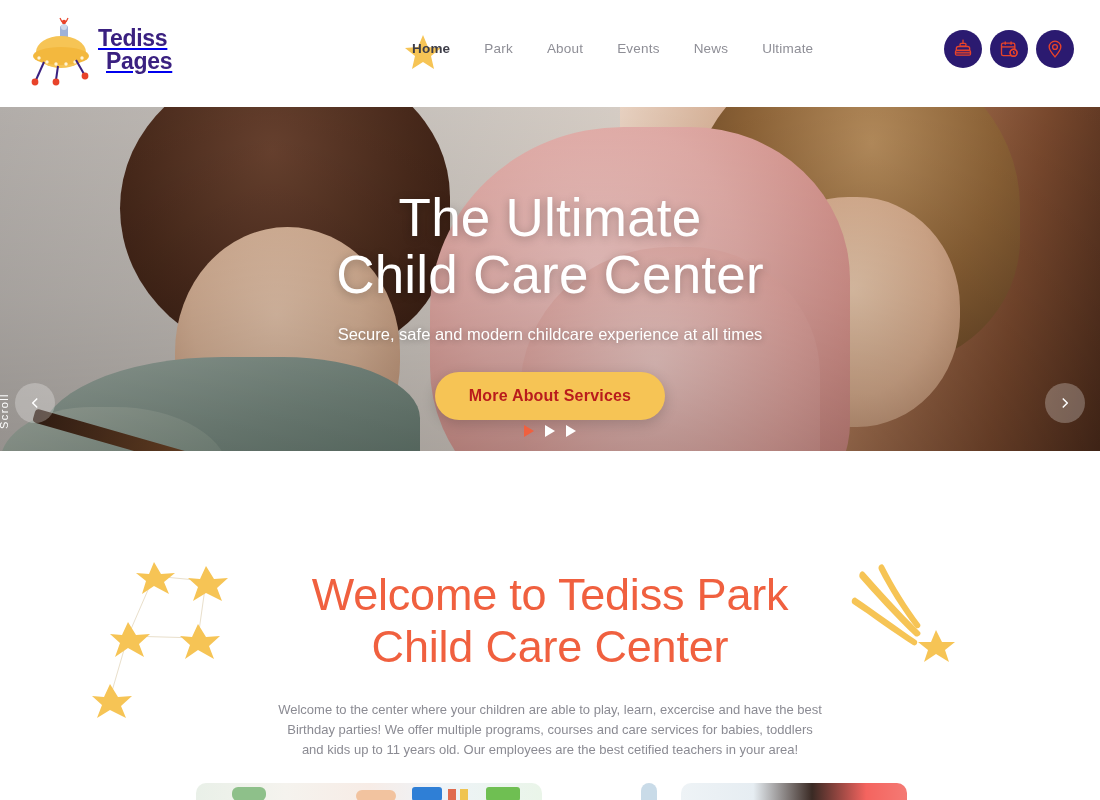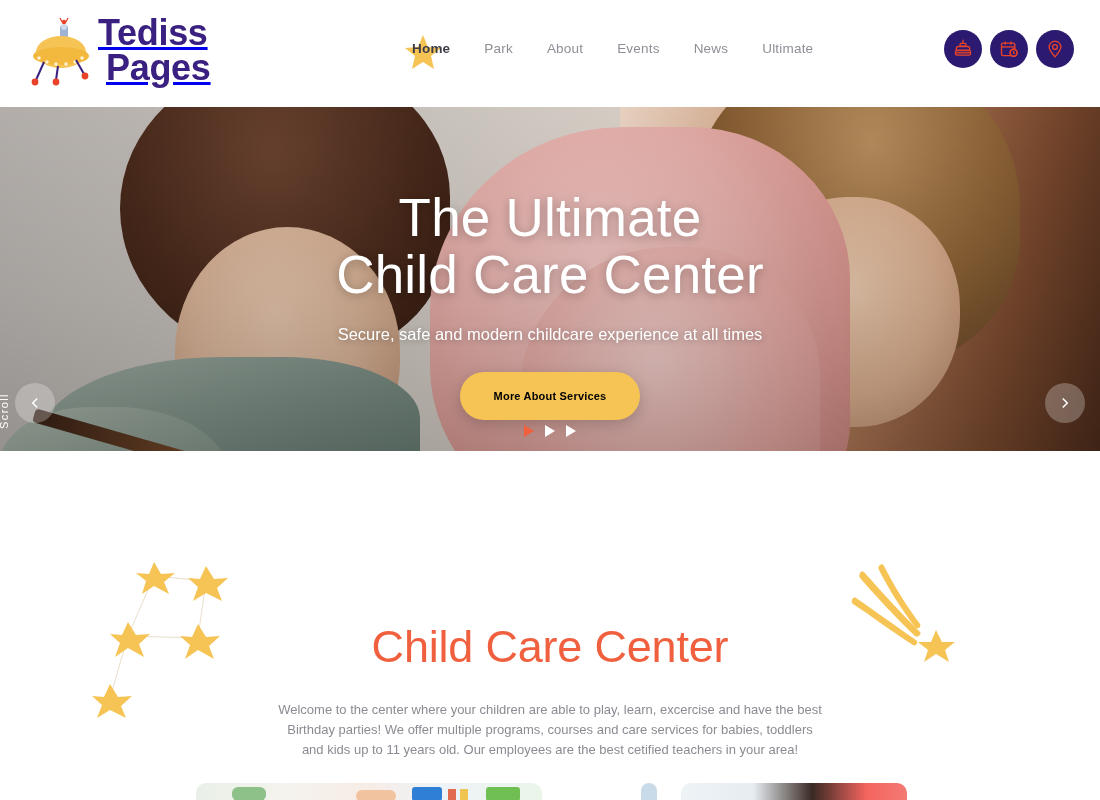--- a/index.html
+++ b/index.html
@@ -17,21 +17,21 @@
     background:#ffffff; z-index:40;
     display:flex; align-items:center;
   }
   .logo-wrap {
     position:absolute; left:30px; top:14px;
     display:flex; align-items:center; gap:6px;
   }
   .logo-mark { width:62px; height:72px; flex:none; }
   .logo-text {
     color:#3a2080; font-weight:bold; line-height:0.98;
-    font-size:36px; letter-spacing:-0.3px;
+    font-size:23px; letter-spacing:-0.3px;
   }
   .logo-text .l2 { display:block; padding-left:8px; }
 
   .nav {
     position:absolute; left:395px; top:38px;
     display:flex; align-items:flex-end; gap:0px;
   }
   .nav-item {
     position:relative; font-size:13.5px; color:#8e8e96;
     padding:3px 17px; text-decoration:none; white-space:nowrap;
@@ -119,23 +119,23 @@
   .hero-title {
     color:#ffffff; font-size:53px; line-height:1.08; font-weight:normal;
     text-align:center; letter-spacing:0.2px;
     text-shadow:0 2px 10px rgba(0,0,0,0.28);
   }
   .hero-sub {
     margin-top:22px; color:#ffffff; font-size:16.5px; text-align:center;
     text-shadow:0 1px 6px rgba(0,0,0,0.3);
   }
   .hero-btn {
-    margin-top:28px; background:#f6c455; color:#000000;
+    margin-top:28px; background:#f6c455; color:#b91c1c;
     border:none; border-radius:26px; padding:0 34px; height:48px;
-    font-size:11px; font-weight:bold; cursor:pointer;
+    font-size:16px; font-weight:bold; cursor:pointer;
     box-shadow:0 4px 14px rgba(0,0,0,0.18); letter-spacing:0.2px;
   }
 
   .arrow-btn {
     position:absolute; top:276px; width:40px; height:40px; border-radius:50%;
     background:rgba(255,255,255,0.26); border:none; cursor:pointer;
     display:flex; align-items:center; justify-content:center; z-index:20;
   }
   .arrow-left { left:15px; }
   .arrow-right { right:15px; }
@@ -307,21 +307,21 @@
       <span class="dot active"></span>
       <span class="dot idle"></span>
       <span class="dot idle"></span>
     </div>
 
     <div class="scroll-ind">Scroll</div>
   </div>
 
   <div class="welcome">
     <h2 class="welcome-title">
-      <br>
+      <span>Welcome to Tediss Park</span><br>
       <span>Child Care Center</span>
     </h2>
     <p class="welcome-text">Welcome to the center where your children are able to play, learn, excercise and have the best Birthday parties! We offer multiple programs, courses and care services for babies, toddlers and kids up to 11 years old. Our employees are the best cetified teachers in your area!</p>
   </div>
 
   <svg class="deco-constellation" viewBox="0 0 140 170">
     <g stroke="#e9dfcb" stroke-width="1" fill="none">
       <path d="M66 28 L118 33"></path>
       <path d="M66 28 L40 88"></path>
       <path d="M118 33 L110 90"></path>

